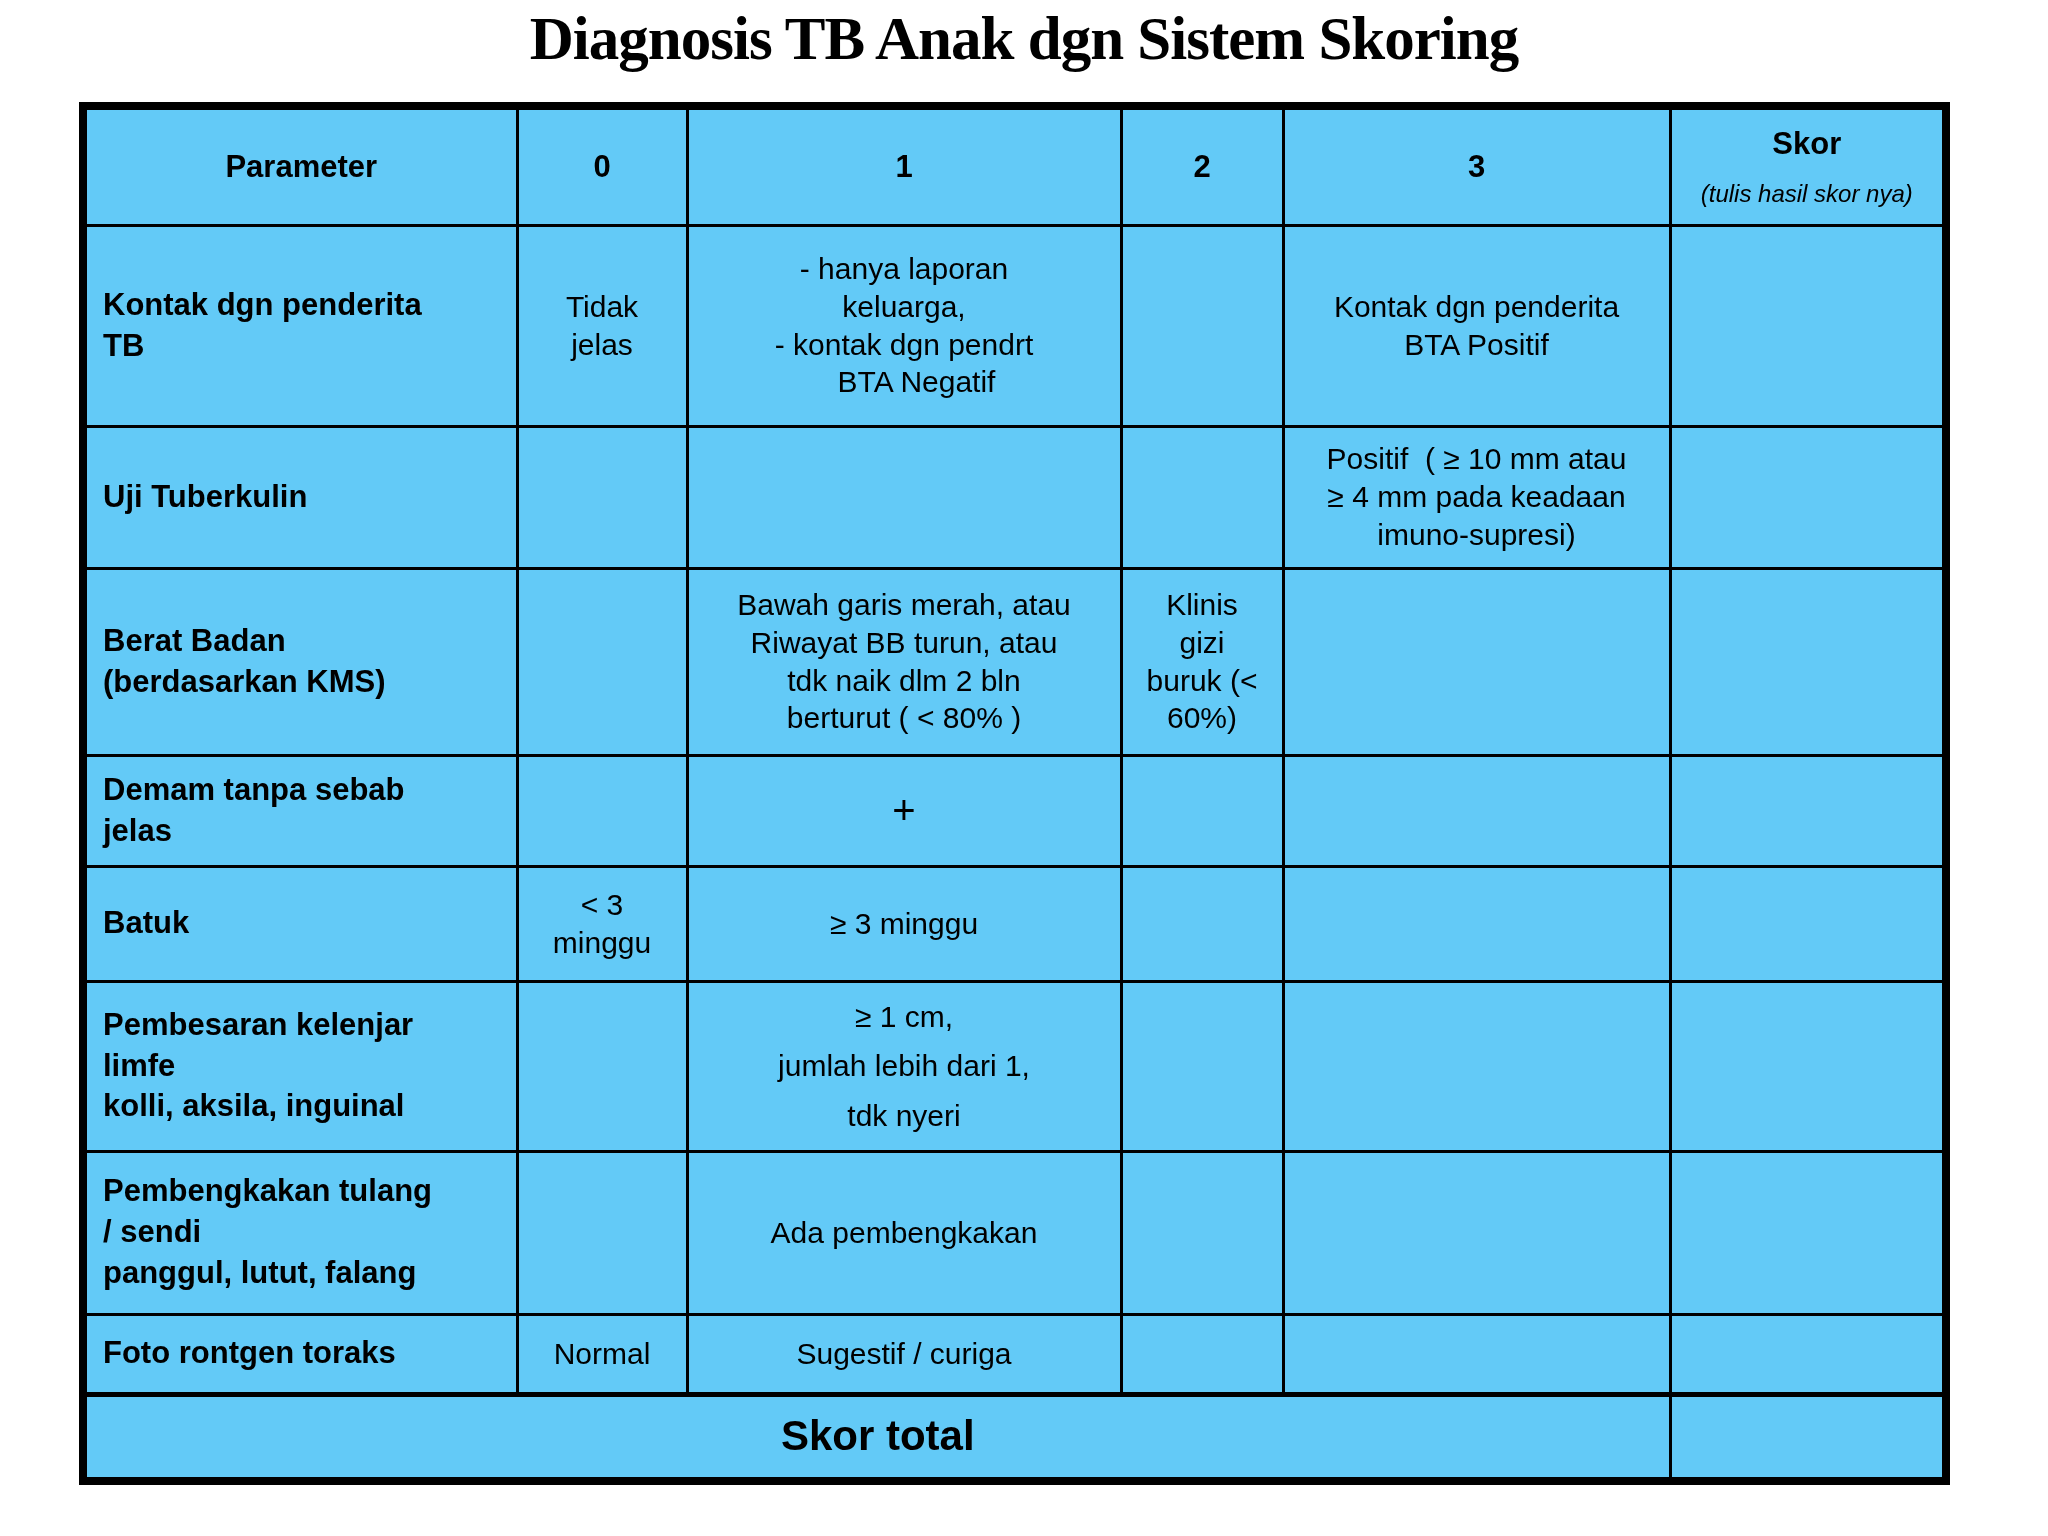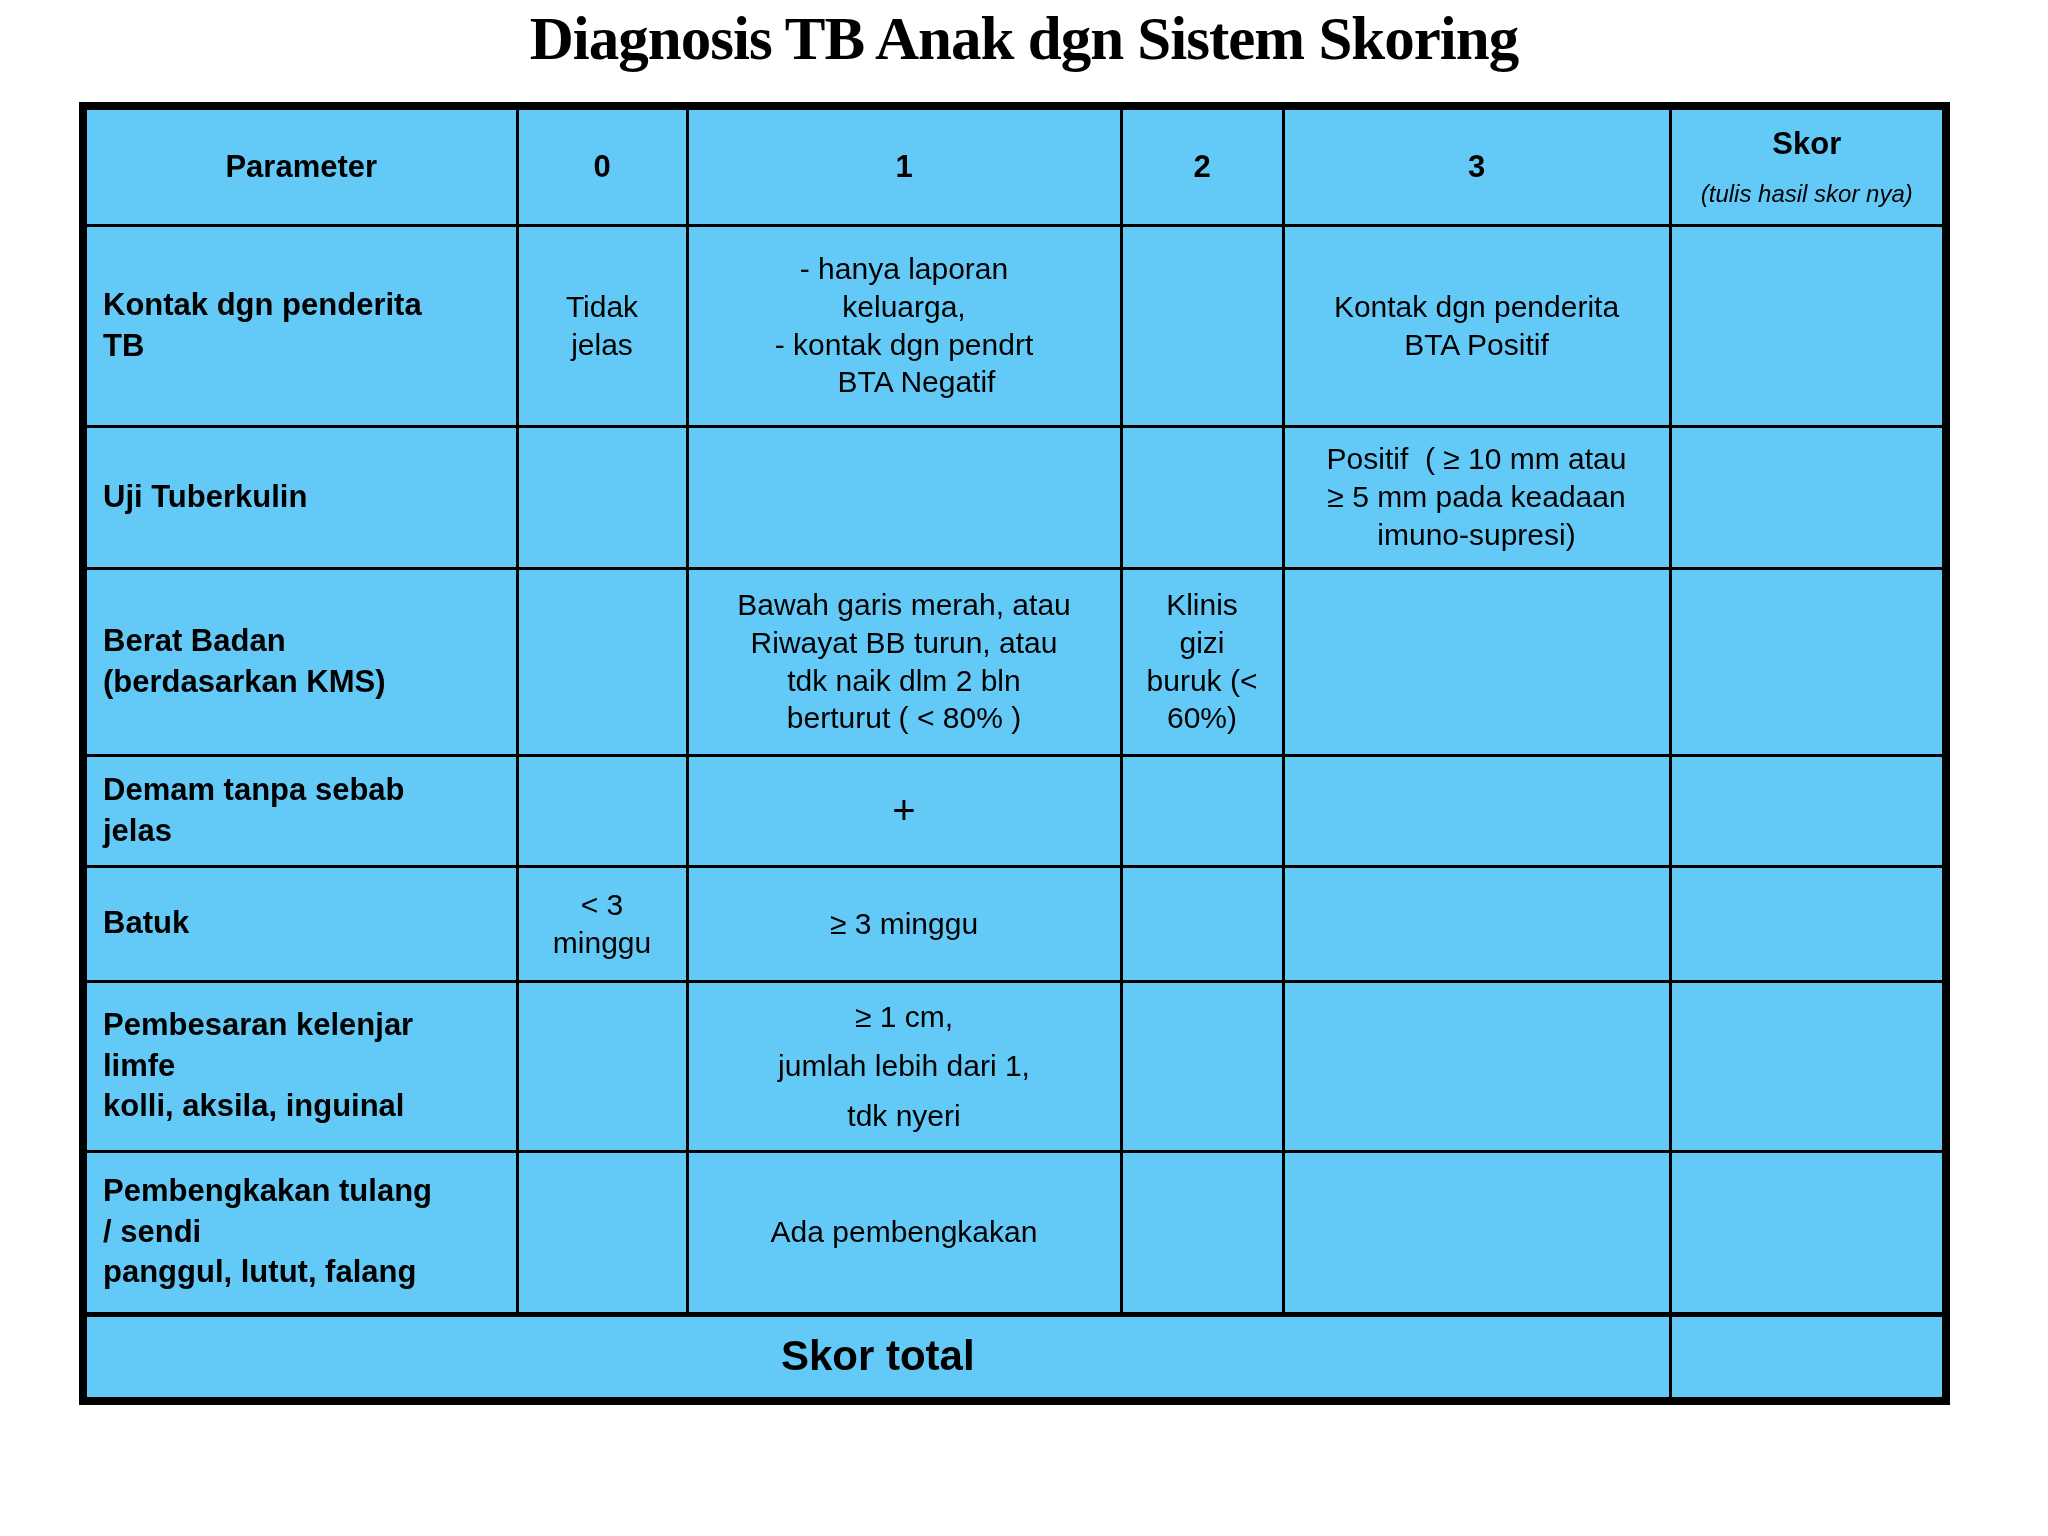--- a/index.html
+++ b/index.html
@@ -117,21 +117,21 @@
 BTA Positif</td>
       <td class="c"></td>
     </tr>
 
     <tr style="height:142px">
       <td class="p">Uji Tuberkulin</td>
       <td class="c"></td>
       <td class="c"></td>
       <td class="c"></td>
       <td class="l">Positif  ( ≥ 10 mm atau
-≥ 5 mm pada keadaan
+≥ 4 mm pada keadaan
 imuno-supresi)</td>
       <td class="c"></td>
     </tr>
 
     <tr style="height:187px">
       <td class="p">Berat Badan
 (berdasarkan KMS)</td>
       <td class="c"></td>
       <td class="l">Bawah garis merah, atau
 Riwayat BB turun, atau
@@ -182,20 +182,28 @@
       <td class="p">Pembengkakan tulang
 / sendi
 panggul, lutut, falang</td>
       <td class="c"></td>
       <td class="c">Ada pembengkakan</td>
       <td class="c"></td>
       <td class="c"></td>
       <td class="c"></td>
     </tr>
 
+    <tr style="height:80px">
+      <td class="p">Foto rontgen toraks</td>
+      <td class="c">Normal</td>
+      <td class="c">Sugestif / curiga</td>
+      <td class="c"></td>
+      <td class="c"></td>
+      <td class="c"></td>
+    </tr>
 
     <tr style="height:87px" class="total-row">
       <td class="total-label" colspan="5">Skor total</td>
       <td class="c"></td>
     </tr>
   </tbody>
     </table>
 </div>
 
 </body></html>

